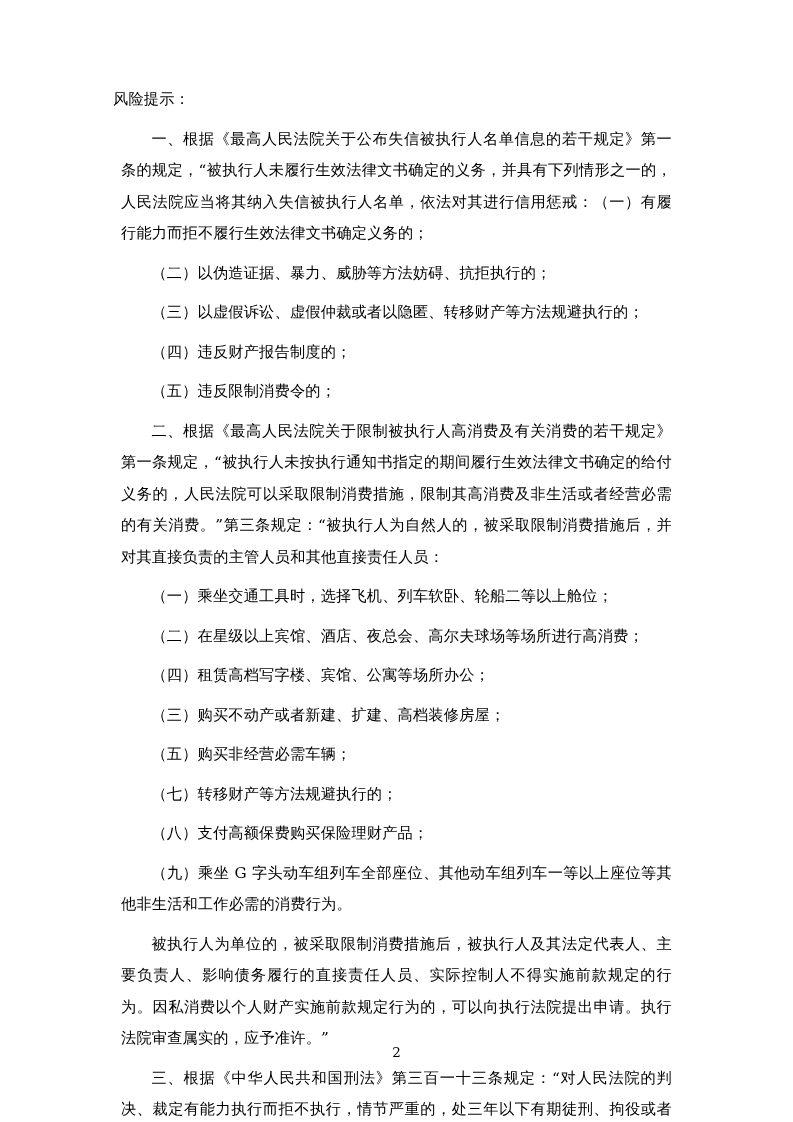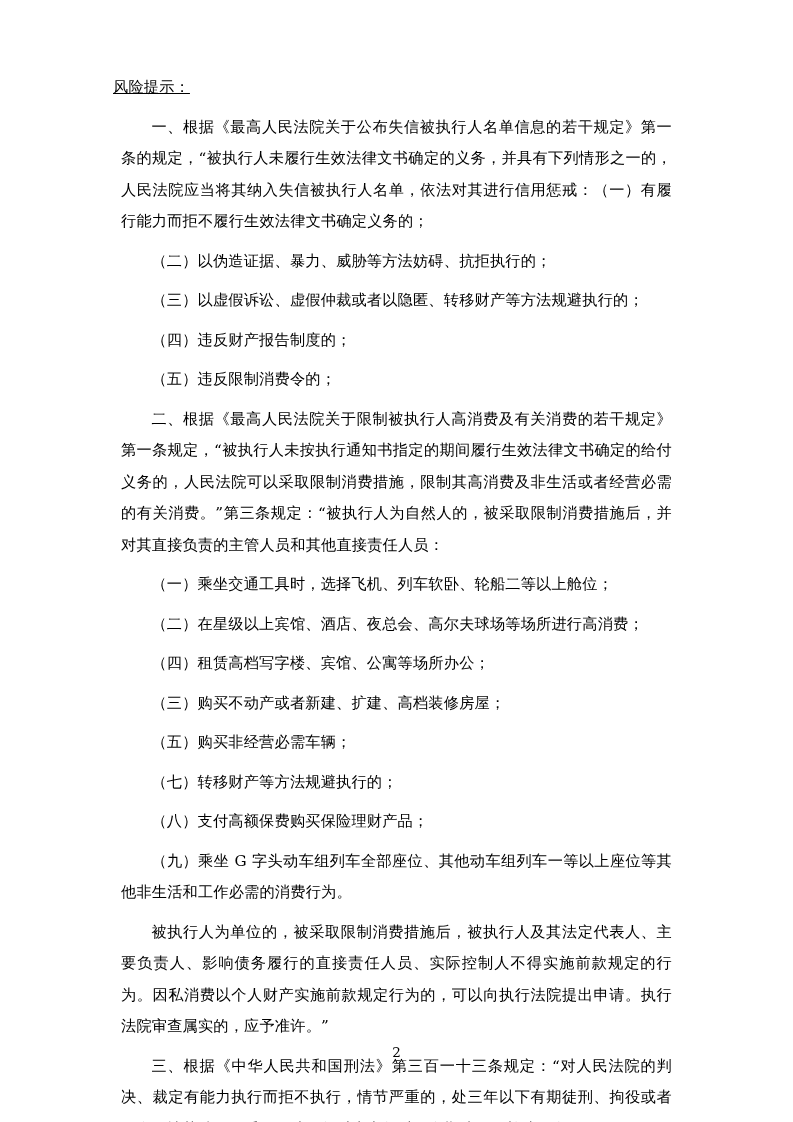--- a/index.html
+++ b/index.html
@@ -32,22 +32,21 @@
     letter-spacing: 0.2px;
   }
   .para {
     margin: 8px;
     text-indent: 0;
   }
   .para.indent2 {
     text-indent: 2em;
   }
   .title-line {
-    margin: 0 0 0 0;
-    text-decoration: underline;
+    margin: 12px 0 0 0;
   }
   .page-number {
     position: absolute;
     left: 0;
     right: 0;
     bottom: 62px;
     text-align: center;
     font-size: 13.5px;
     font-family: "DejaVu Serif", "Liberation Serif", serif;
   }

